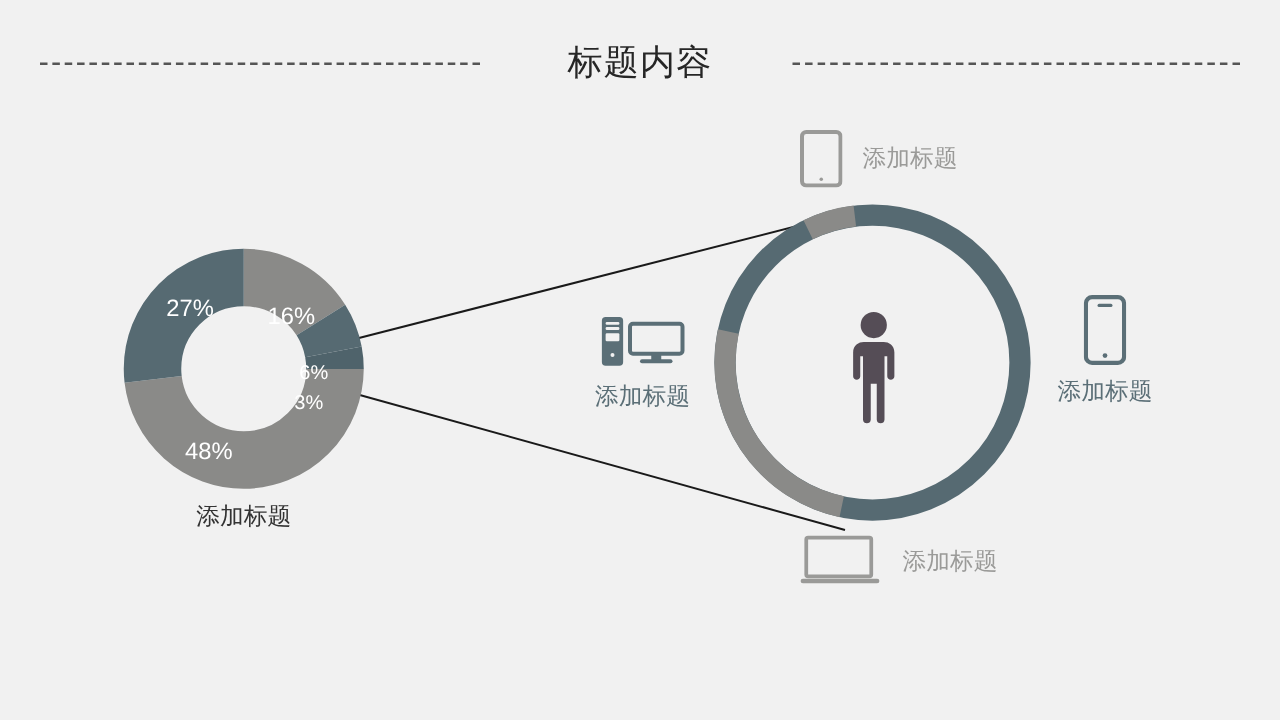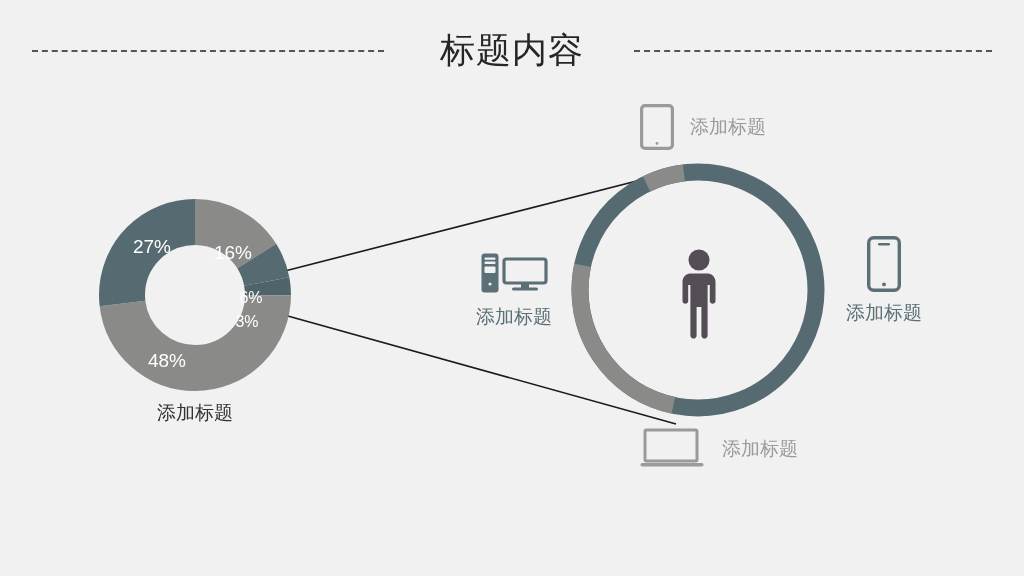--- a/index.html
+++ b/index.html
@@ -35,21 +35,21 @@
     border-top: 2px dashed #555555;
   }
   #dash-left  { left: 32px;  width: 352px; }
   #dash-right { left: 634px; width: 358px; }
   #page-title {
     position: absolute;
     top: 0;
     left: 0;
     width: 1024px;
     text-align: center;
-    font-size: 35px;
+    font-size: 28px;
     color: #262626;
     letter-spacing: 1px;
     line-height: 56px;
     white-space: nowrap;
   }
 
   
   #connectors {
     position: absolute;
     left: 0;

